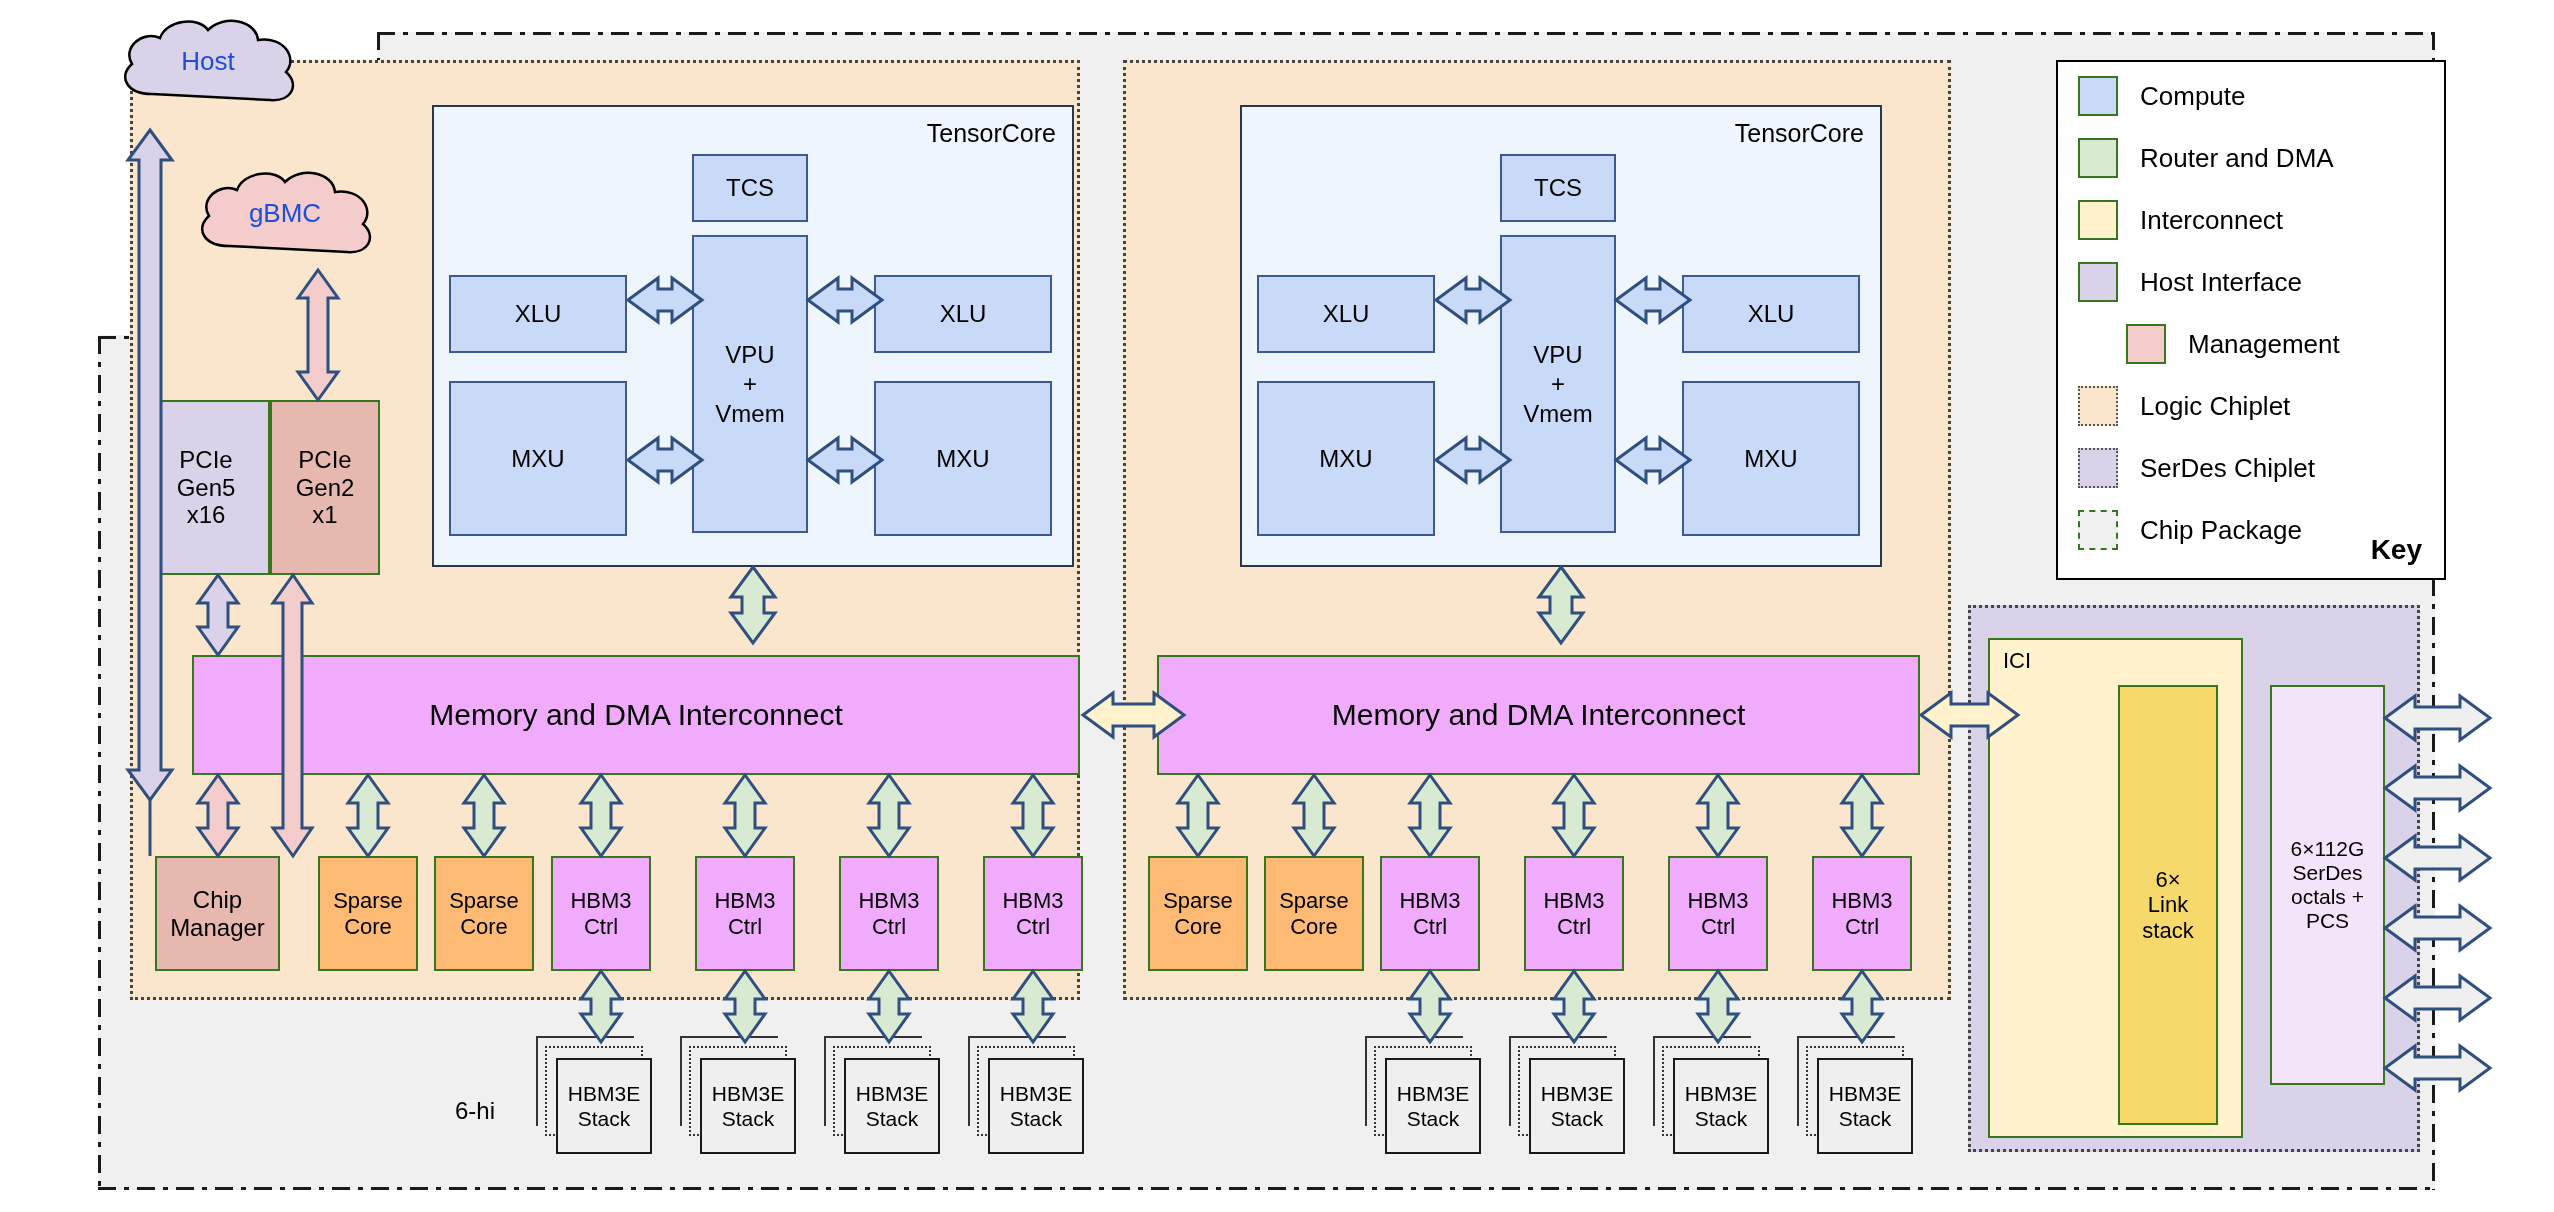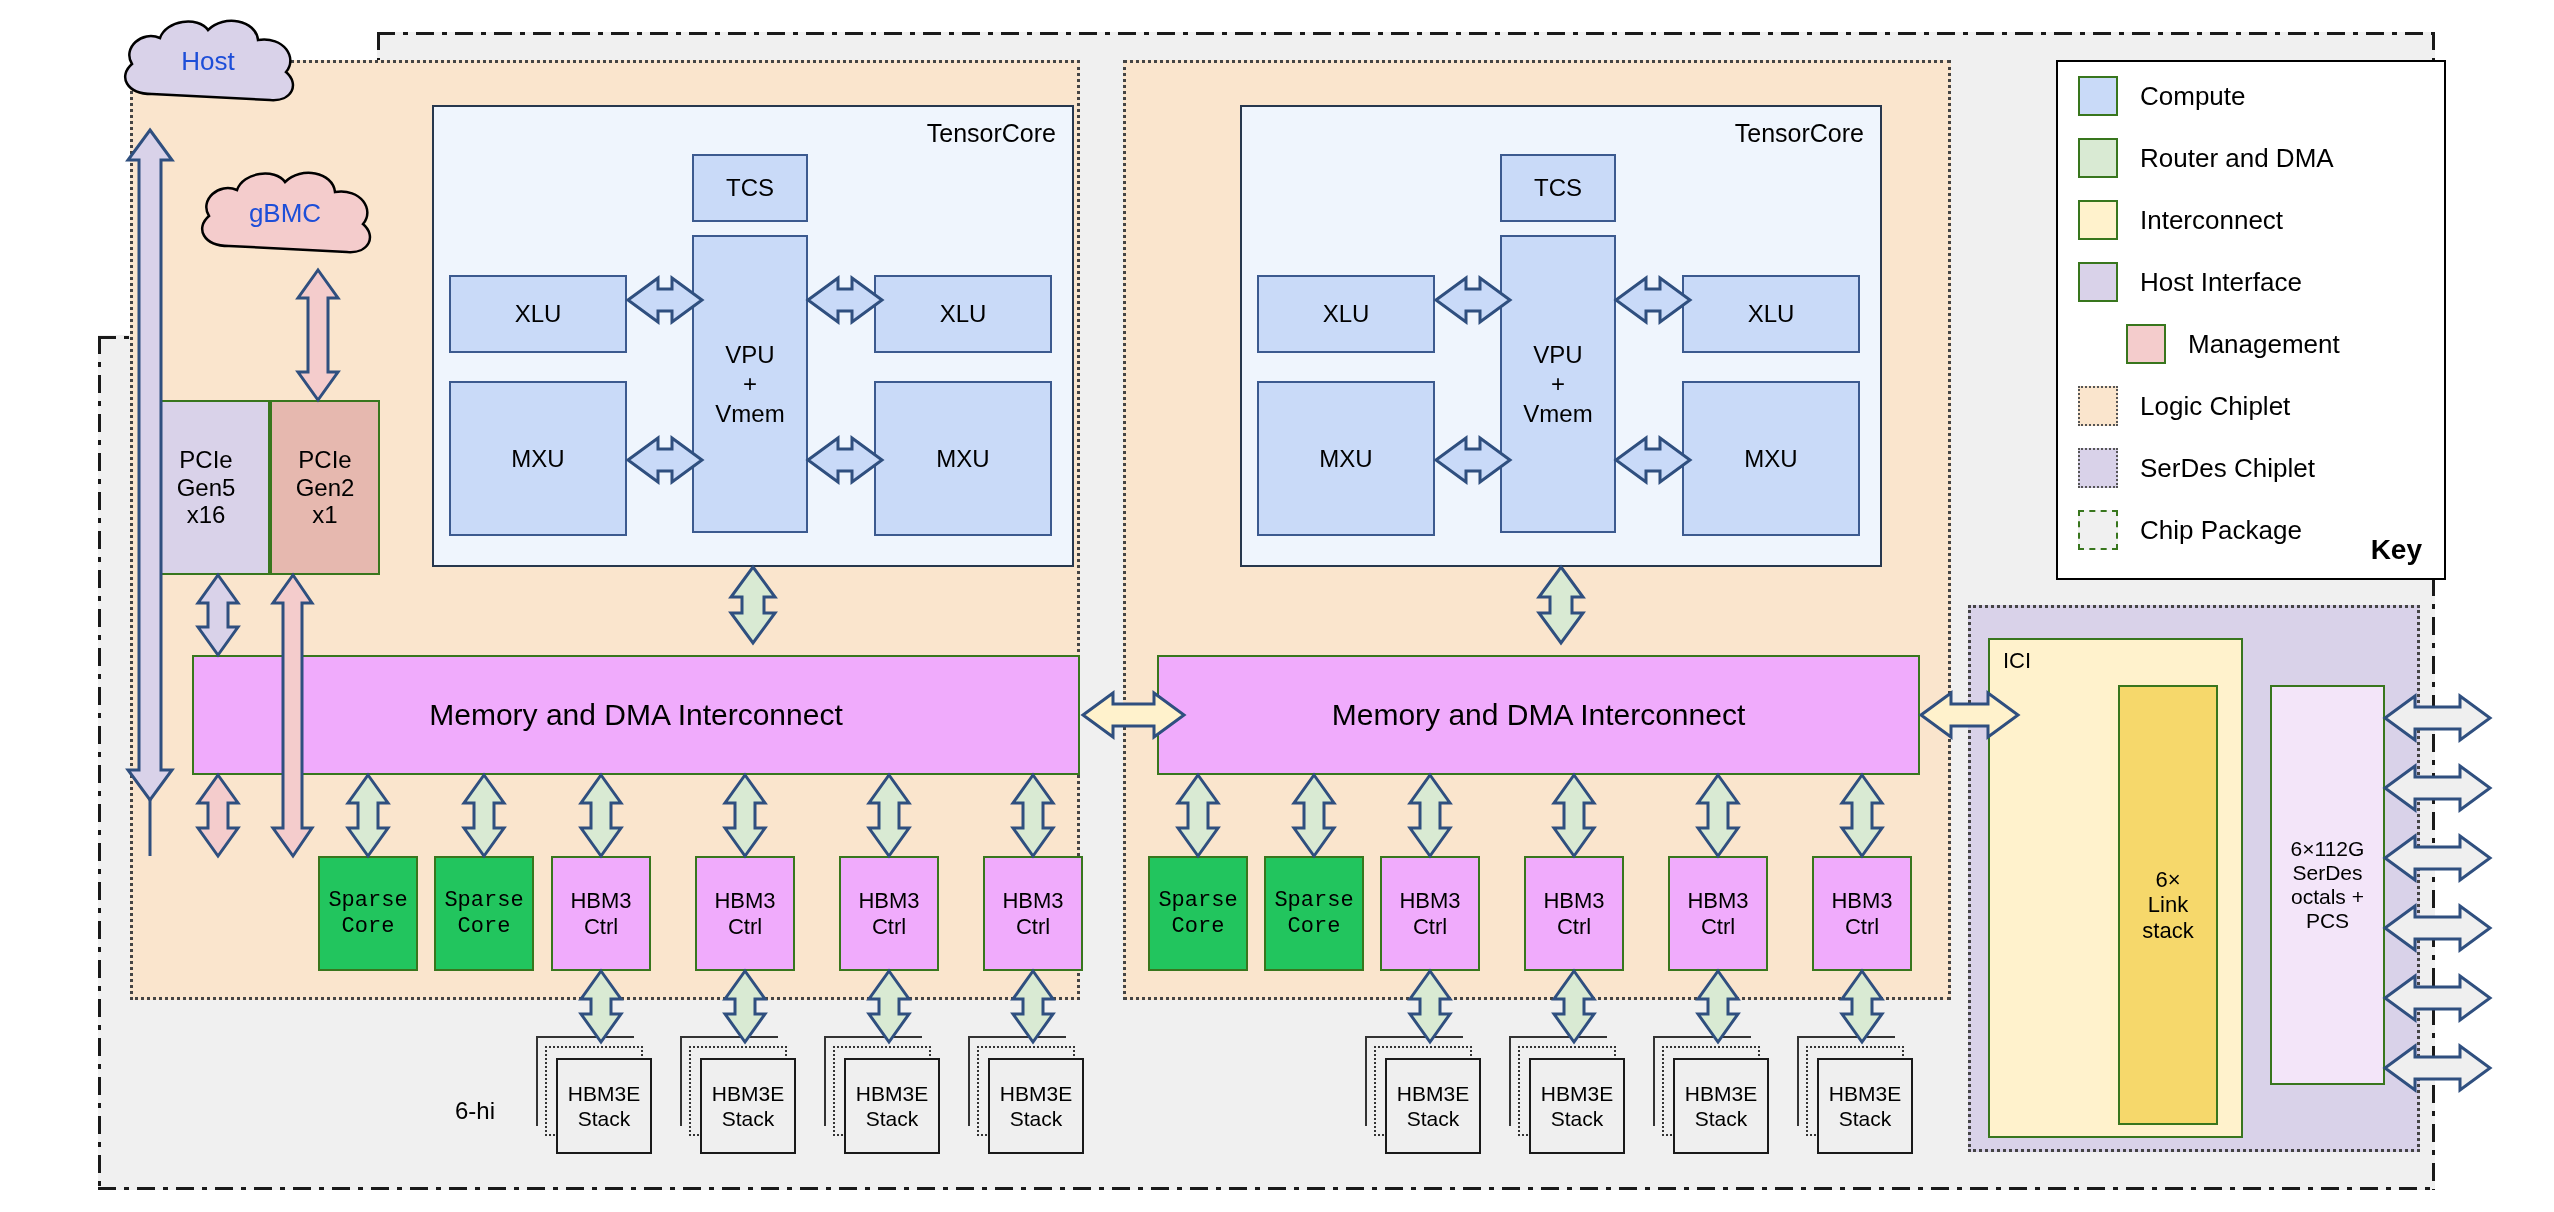--- a/index.html
+++ b/index.html
@@ -24,21 +24,21 @@
     background:#d9d2e9;
     border:3px dotted #444;
   }
 
   
   .blk{
     border:2px solid #38761d;
     display:flex;align-items:center;justify-content:center;
     text-align:center;line-height:1.15;color:#000;
   }
-  .blk-compute{background:#22c55e;font-family:Liberation Mono, monospace;}
+  .blk-compute{background:#fdba74;}
   .blk-memory{background:#f0abfc;}
   .blk-inter{background:#fff2cc;}
   .blk-inter-solid{background:#f6d86b;}
   .blk-host{background:#d9d2e9;}
   .blk-mgmt{background:#e6b8af;}
   .blk-serdes{background:#f3e5f9;}
 
   
   .tc-outer{
     background:#eff5fd;border:2px solid #27374d;position:absolute;box-sizing:border-box;
@@ -140,20 +140,22 @@
     <div class="tc-inner" style="left:15px;top:168px;width:178px;height:78px;font-size:24px;">XLU</div>
     <div class="tc-inner" style="left:440px;top:168px;width:178px;height:78px;font-size:24px;">XLU</div>
     <div class="tc-inner" style="left:15px;top:274px;width:178px;height:155px;font-size:24px;">MXU</div>
 
     <div class="tc-inner" style="left:440px;top:274px;width:178px;height:155px;font-size:24px;">MXU</div>
   </div>
 
   <div class="abs blk blk-memory" style="left:192px;top:655px;width:888px;height:120px;font-size:30px;">Memory and DMA Interconnect</div>
   <div class="abs blk blk-memory" style="left:1157px;top:655px;width:763px;height:120px;font-size:30px;">Memory and DMA Interconnect</div>
 
+  <div class="abs blk blk-mgmt" style="left:155px;top:856px;width:125px;height:115px;font-size:24px;white-space:pre-line;">Chip
+Manager</div>
   <div class="abs blk blk-compute" style="left:318px;top:856px;width:100px;height:115px;font-size:22px;white-space:pre-line;">Sparse
 Core</div>
   <div class="abs blk blk-compute" style="left:434px;top:856px;width:100px;height:115px;font-size:22px;white-space:pre-line;">Sparse
 Core</div>
   <div class="abs blk blk-memory" style="left:551px;top:856px;width:100px;height:115px;font-size:22px;white-space:pre-line;">HBM3
 Ctrl</div>
   <div class="abs blk blk-memory" style="left:695px;top:856px;width:100px;height:115px;font-size:22px;white-space:pre-line;">HBM3
 Ctrl</div>
   <div class="abs blk blk-memory" style="left:839px;top:856px;width:100px;height:115px;font-size:22px;white-space:pre-line;">HBM3
 Ctrl</div>

